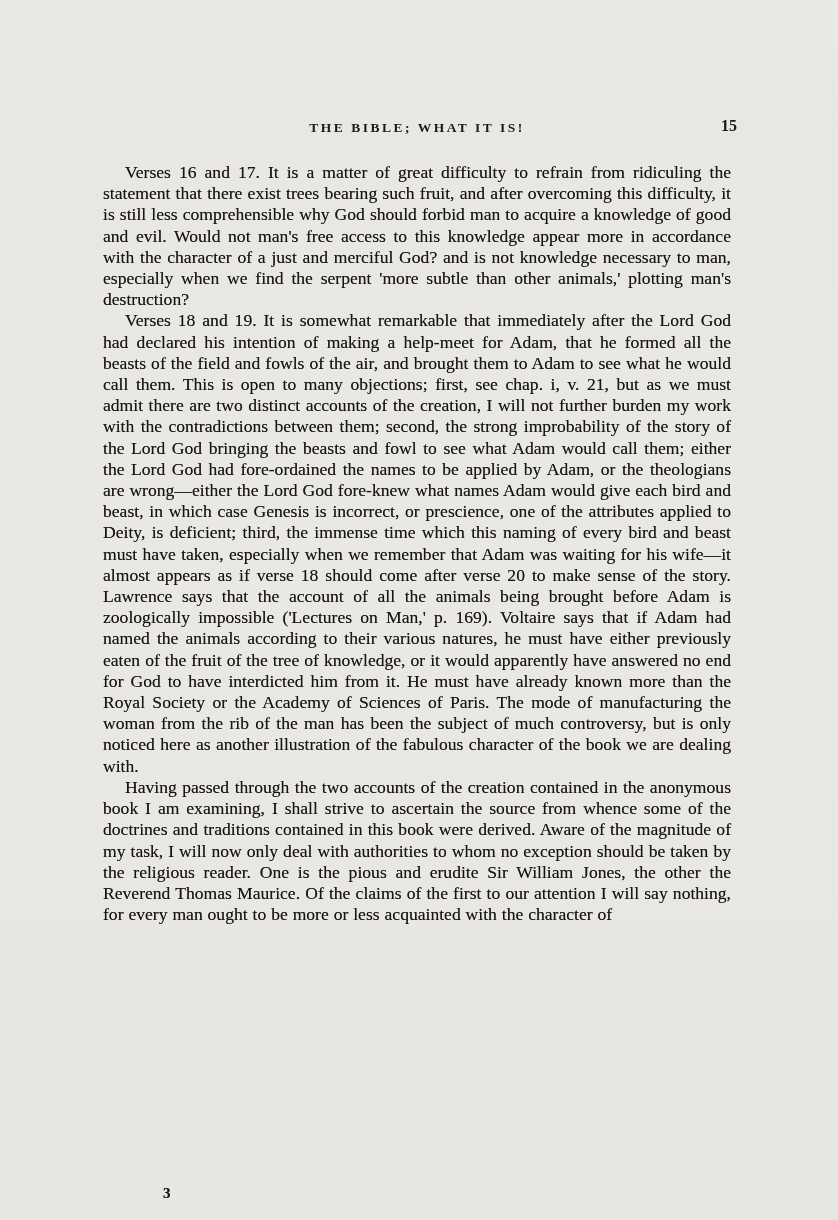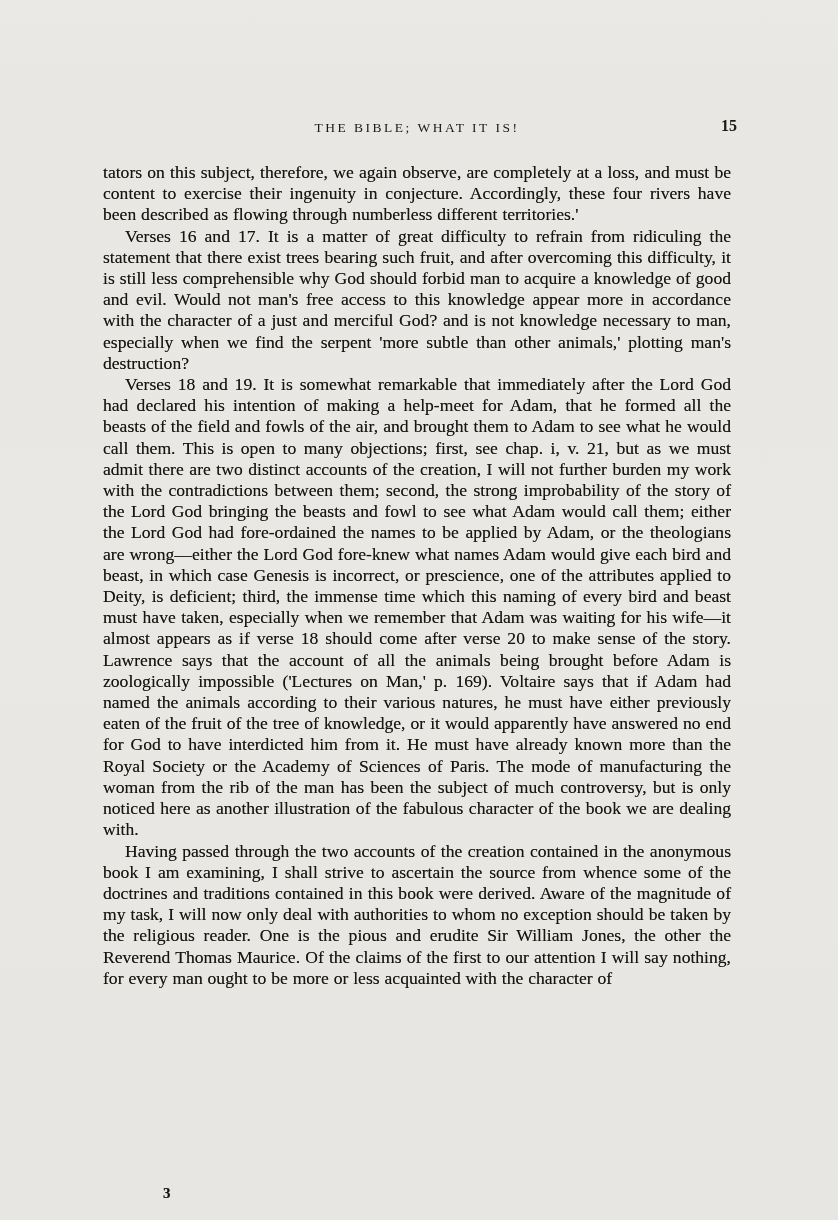--- a/index.html
+++ b/index.html
@@ -27,21 +27,21 @@
     position: relative;
     height: 24px;
     margin-bottom: 18px;
   }
   .running-title {
     position: absolute;
     left: 0;
     right: 0;
     text-align: center;
     font-size: 13.5px;
-    font-weight: normal;
+    font-weight: bold;
     letter-spacing: 2.5px;
     color: #1c1a14;
   }
   .page-number {
     position: absolute;
     right: -6px;
     top: -3px;
     font-size: 16px;
     font-weight: bold;
     color: #1c1a14;
@@ -71,21 +71,20 @@
 
 <div class="page">
   <div class="content">
 
     <div class="running-head">
       <div class="running-title">THE BIBLE; WHAT IT IS!</div>
       <div class="page-number">15</div>
     </div>
 
     <div class="body-text">
-      <p>tators on this subject, therefore, we again observe, are completely at a loss, and must be content to exercise their ingenuity in conjecture. Accordingly, these four rivers have been described as flowing through numberless different territories.'</p>
       <p class="indent">Verses 16 and 17.  It is a matter of great difficulty to refrain from ridiculing the statement that there exist trees bearing such fruit, and after overcoming this difficulty, it is still less comprehensible why God should forbid man to acquire a knowledge of good and evil. Would not man's free access to this knowledge appear more in accordance with the character of a just and merciful God? and is not knowledge necessary to man, especially when we find the serpent 'more subtle than other animals,' plotting man's destruction?</p>
       <p class="indent">Verses 18 and 19.  It is somewhat remarkable that immediately after the Lord God had declared his intention of making a help-meet for Adam, that he formed all the beasts of the field and fowls of the air, and brought them to Adam to see what he would call them. This is open to many objections; first, see chap. i, v. 21, but as we must admit there are two distinct accounts of the creation, I will not further burden my work with the contradictions between them; second, the strong improbability of the story of the Lord God bringing the beasts and fowl to see what Adam would call them; either the Lord God had fore-ordained the names to be applied by Adam, or the theologians are wrong—either the Lord God fore-knew what names Adam would give each bird and beast, in which case Genesis is incorrect, or prescience, one of the attributes applied to Deity, is deficient; third, the immense time which this naming of every bird and beast must have taken, especially when we remember that Adam was waiting for his wife—it almost appears as if verse 18 should come after verse 20 to make sense of the story.  Lawrence says that the account of all the animals being brought before Adam is zoologically impossible ('Lectures on Man,' p. 169).  Voltaire says that if Adam had named the animals according to their various natures, he must have either previously eaten of the fruit of the tree of knowledge, or it would apparently have answered no end for God to have interdicted him from it.  He must have already known more than the Royal Society or the Academy of Sciences of Paris. The mode of manufacturing the woman from the rib of the man has been the subject of much controversy, but is only noticed here as another illustration of the fabulous character of the book we are dealing with.</p>
       <p class="indent">Having passed through the two accounts of the creation contained in the anonymous book I am examining, I shall strive to ascertain the source from whence some of the doctrines and traditions contained in this book were derived.  Aware of the magnitude of my task, I will now only deal with authorities to whom no exception should be taken by the religious reader.  One is the pious and erudite Sir William Jones, the other the Reverend Thomas Maurice. Of the claims of the first to our attention I will say nothing, for every man ought to be more or less acquainted with the character of</p>
     </div>
 
   </div>
 
   <div class="signature-mark">3</div>
 </div>
 

